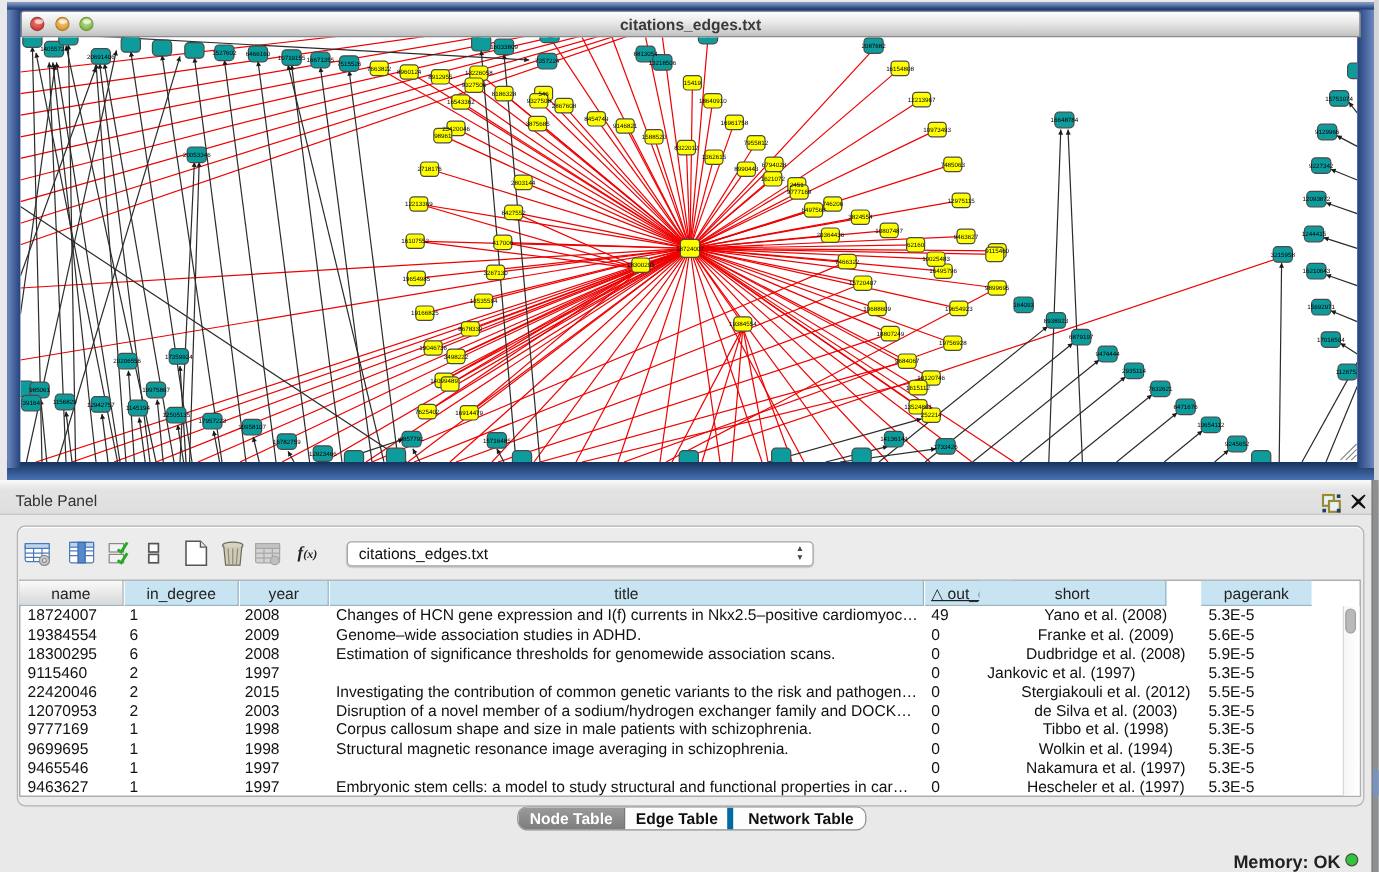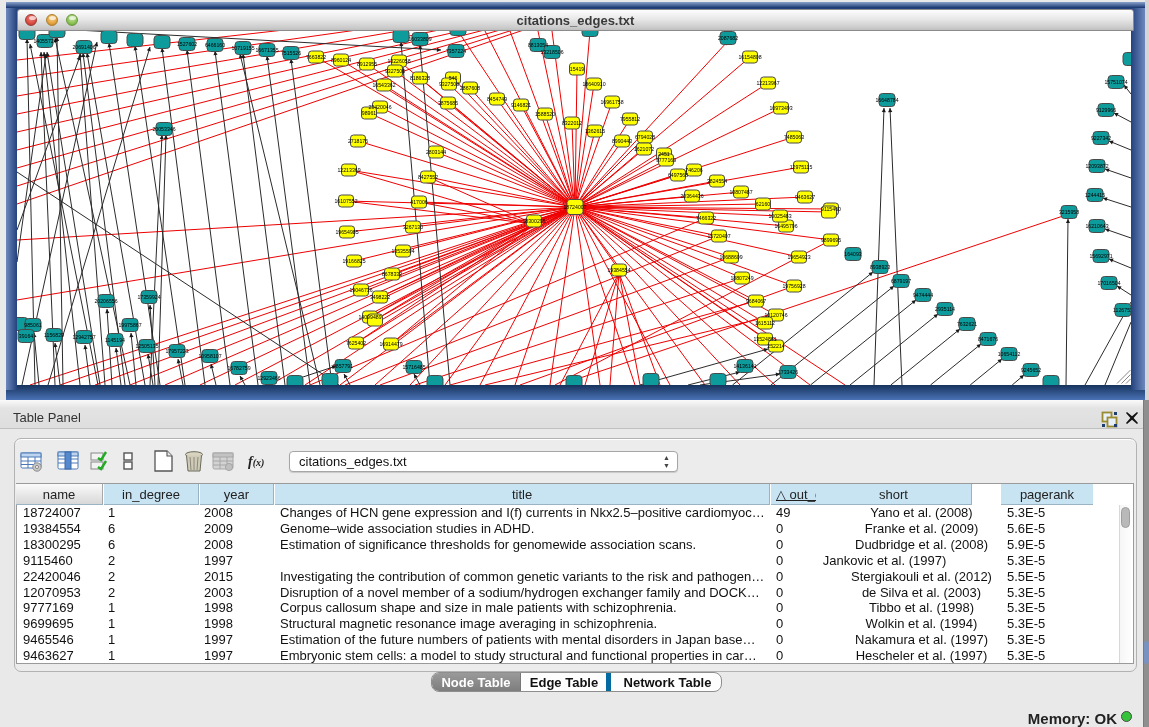--- a/index.html
+++ b/index.html
@@ -881,21 +881,20 @@
 <span style="left:204px">1998</span>
       <span style="left:280px">Structural magnetic resonance image averaging in schizophrenia.</span>
 <span style="left:776px">0</span>
       <span class="ctr" style="left:843px;width:157px">Wolkin et al. (1994)</span>
 <span style="left:1007px">5.3E-5</span>
     </div>
 <div class="row" style="top:632.2px">
 <span style="left:23px">9465546</span>
       <span style="left:108px">1</span>
 <span style="left:204px">1997</span>
-      <span style="left:280px">Estimation of the future numbers of patients with mental disorders in Japan base…</span>
 <span style="left:776px">0</span>
       <span class="ctr" style="left:843px;width:157px">Nakamura et al. (1997)</span>
 <span style="left:1007px">5.3E-5</span>
     </div>
 <div class="row" style="top:648.1px">
 <span style="left:23px">9463627</span>
       <span style="left:108px">1</span>
 <span style="left:204px">1997</span>
       <span style="left:280px">Embryonic stem cells: a model to study structural and functional properties in car…</span>
 <span style="left:776px">0</span>

